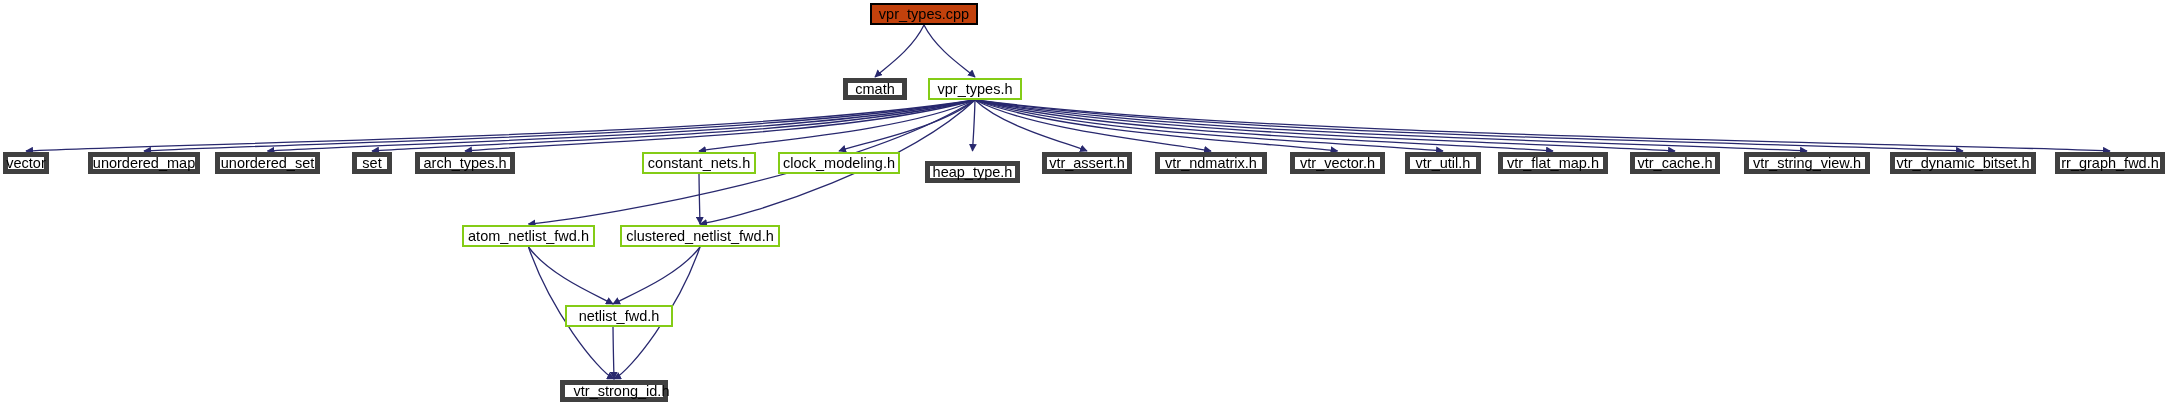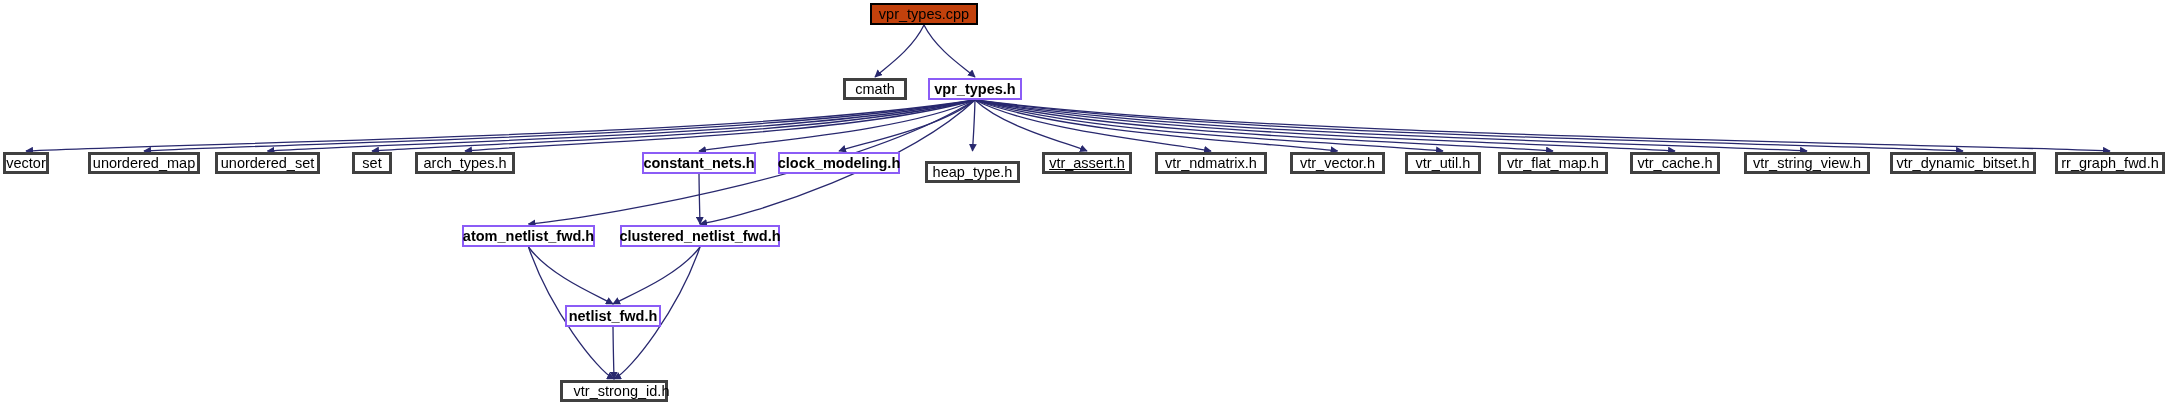--- a/index.html
+++ b/index.html
@@ -25,31 +25,30 @@
     pointer-events: none;
   }
   .node {
     position: absolute;
     box-sizing: border-box;
     display: flex;
     align-items: center;
     justify-content: center;
     height: 22px;
     background: #ffffff;
-    border: 3px solid #404040;
+    border: 5px solid #404040;
     color: #000000;
     font-size: 14.5px;
     line-height: 14px;
     letter-spacing: 0px;
     white-space: nowrap;
     padding: 0 6px;
   }
   .node.bold {
-    border: 2px solid #8b5cf6;
-    font-weight: bold;
+    border: 2px solid #84cc16;
   }
   .node.root {
     border: 2px solid #000000;
     background: #c2410c;
   }
   .node-label {
     display: block;
   }
 </style>
 </head>
@@ -116,21 +115,21 @@
     </div>
     <div class="node bold" style="left: 642px; top: 152px; width: 114px;">
       <span class="node-label">constant_nets.h</span>
     </div>
     <div class="node bold" style="left: 778px; top: 152px; width: 122px;">
       <span class="node-label">clock_modeling.h</span>
     </div>
     <div class="node" style="left: 925px; top: 152px; width: 95px; margin-top: 9px;">
       <span class="node-label">heap_type.h</span>
     </div>
-    <div class="node" style="left: 1042px; top: 152px; width: 90px; text-decoration: underline;">
+    <div class="node" style="left: 1042px; top: 152px; width: 90px;">
       <span class="node-label">vtr_assert.h</span>
     </div>
     <div class="node" style="left: 1155px; top: 152px; width: 112px;">
       <span class="node-label">vtr_ndmatrix.h</span>
     </div>
     <div class="node" style="left: 1290px; top: 152px; width: 95px;">
       <span class="node-label">vtr_vector.h</span>
     </div>
     <div class="node" style="left: 1405px; top: 152px; width: 76px; text-align: right;">
       <span class="node-label">vtr_util.h</span>
@@ -149,19 +148,19 @@
     </div>
     <div class="node" style="left: 2055px; top: 152px; width: 110px;">
       <span class="node-label">rr_graph_fwd.h</span>
     </div>
     <div class="node bold" style="left: 462px; top: 225px; width: 133px;">
       <span class="node-label">atom_netlist_fwd.h</span>
     </div>
     <div class="node bold" style="left: 620px; top: 225px; width: 160px;">
       <span class="node-label">clustered_netlist_fwd.h</span>
     </div>
-    <div class="node bold" style="left: 565px; top: 305px; width: 96px;">
+    <div class="node bold" style="left: 565px; top: 305px; width: 108px;">
       <span class="node-label">netlist_fwd.h</span>
     </div>
     <div class="node" style="left: 560px; top: 380px; width: 108px; padding-left: 21px;">
       <span class="node-label">vtr_strong_id.h</span>
     </div>
   </div>
 
 </body></html>

